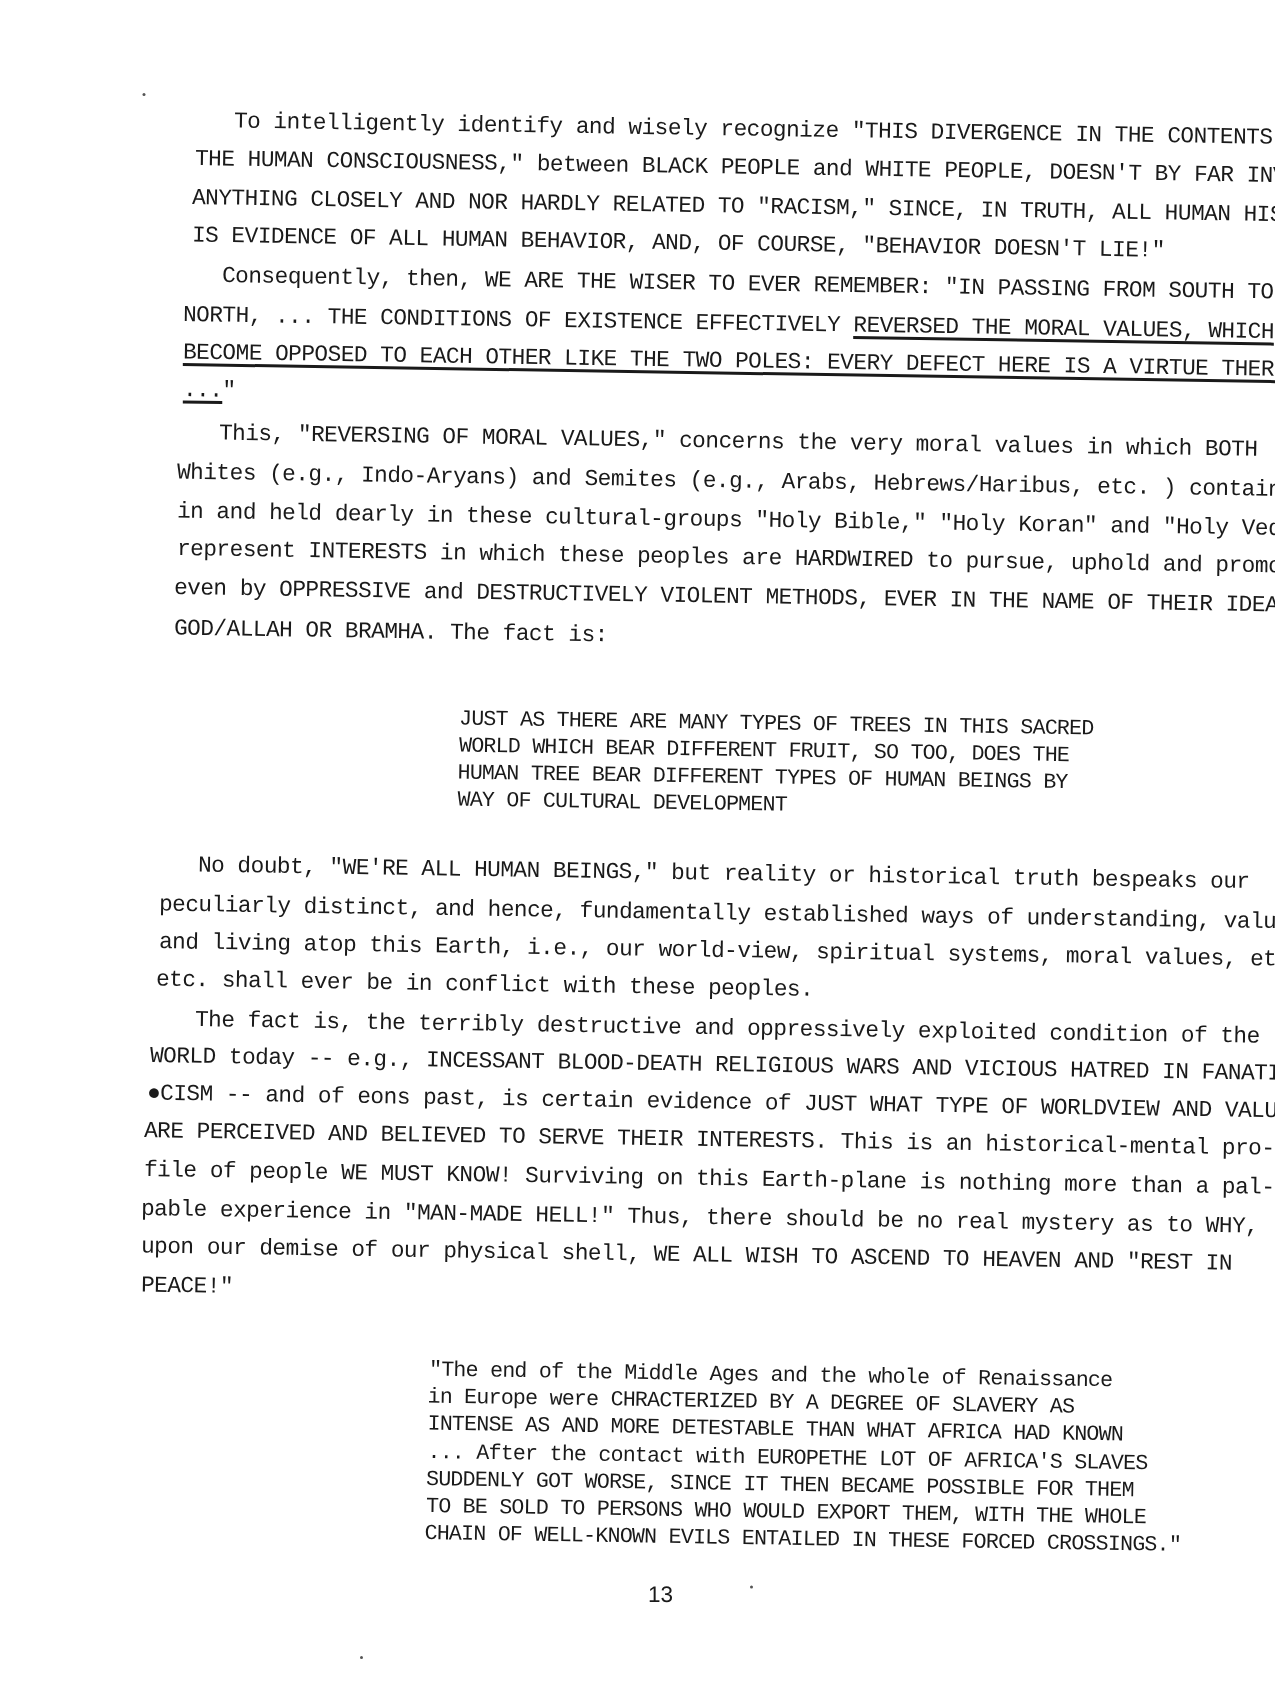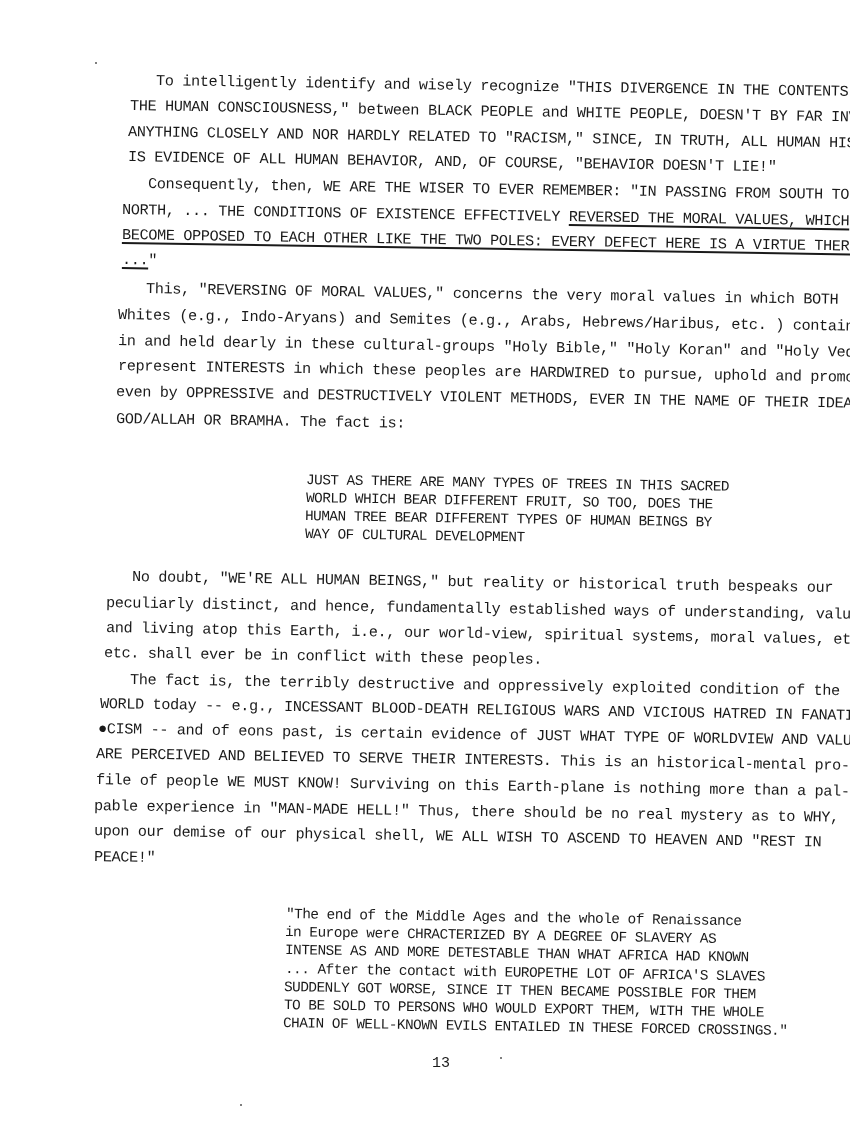--- a/index.html
+++ b/index.html
@@ -4,21 +4,21 @@
 <style>
   html, body { margin: 0; padding: 0; background: #ffffff; }
   body { width: 850px; height: 1126px; position: relative; overflow: hidden;
          font-family: "Liberation Mono", "DejaVu Sans Mono", monospace; color: #1a1a1a; }
   .page { position: absolute; left: 0; top: 0; width: 850px; height: 1126px; }
   .line { position: absolute; white-space: nowrap; font-size: 15.2px; line-height: 18px;
           letter-spacing: -0.35px; transform-origin: left center; }
   .u { text-decoration: underline; text-decoration-thickness: 1.5px; text-underline-offset: 3px; }
   .q { font-size: 14.4px; letter-spacing: -0.5px; }
   .pnum { position: absolute; left: 432px; top: 1055px; font-size: 15px;
-          font-family: Liberation Mono, monospace; }
+          font-family: Liberation Sans, sans-serif; }
   .speck { position: absolute; width: 2px; height: 2px; background: #555; border-radius: 1px; }
 </style>
 </head>
 <body>
 
 <div class="page">
 
   <div>
     <div class="line" style="left:156px;top:72px;transform:rotate(0.9deg);">To intelligently identify and wisely recognize "THIS DIVERGENCE IN THE CONTENTS OF</div>
     <div class="line" style="left:130px;top:97px;transform:rotate(0.9deg);">THE HUMAN CONSCIOUSNESS," between BLACK PEOPLE and WHITE PEOPLE, DOESN'T BY FAR INVOL</div>

